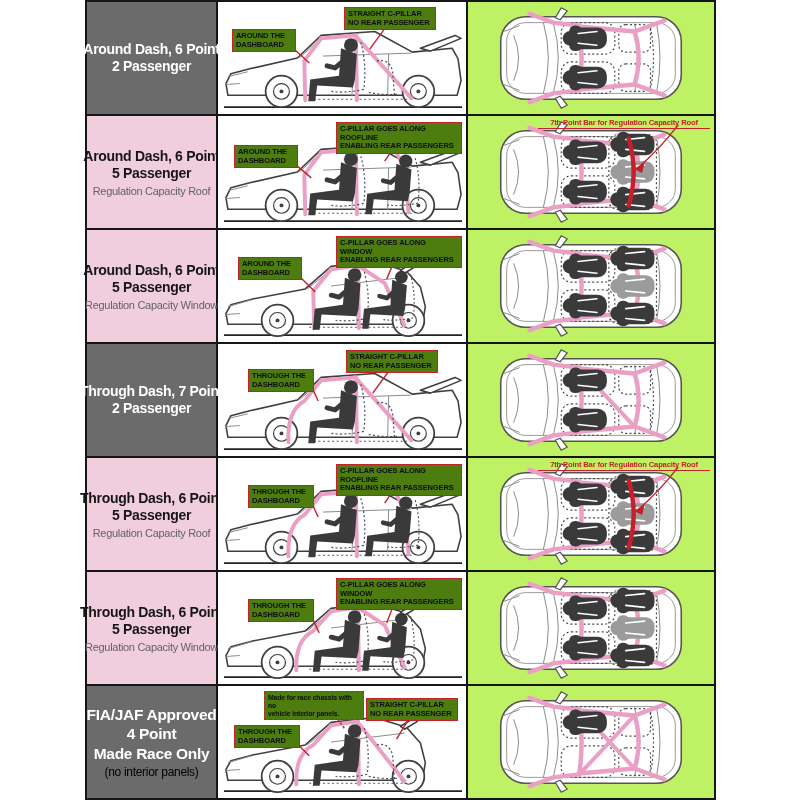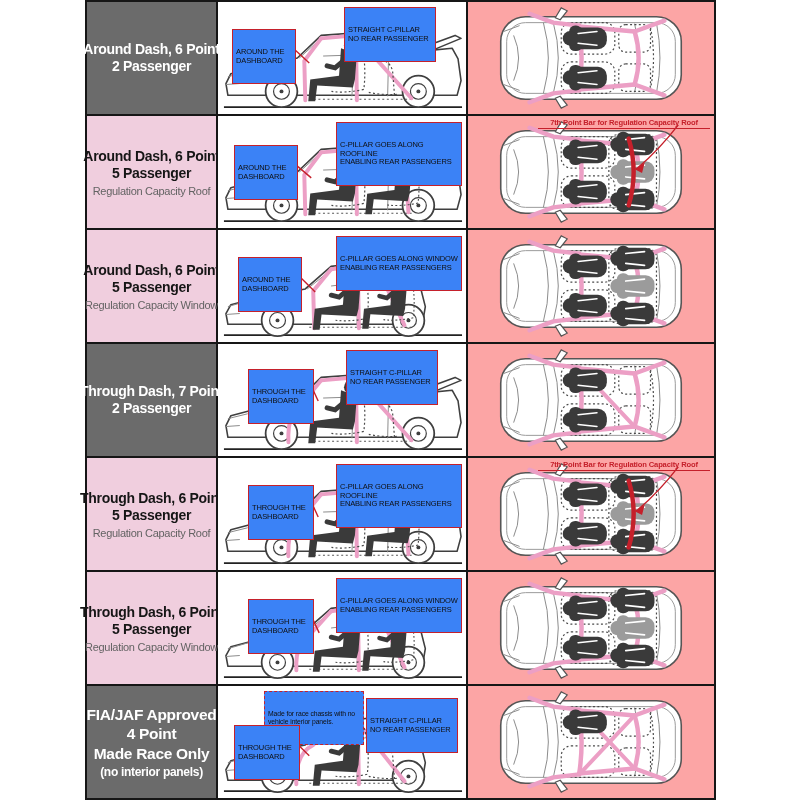--- a/index.html
+++ b/index.html
@@ -19,26 +19,26 @@
     width:131px;flex:none;border-right:2.5px solid #161616;box-sizing:border-box;
     display:flex;flex-direction:column;justify-content:center;align-items:center;
     text-align:center;padding:4px 3px;
   }
   .theme-dark{background:#6b6b6b;color:#ffffff;}
   .theme-pink{background:#f0cede;color:#161616;}
   .title-line{font-weight:bold;font-size:14px;line-height:1.25;letter-spacing:-0.3px;white-space:nowrap;}
   .r6 .title-line{font-size:15.5px;}
   .subtitle{font-size:11px;margin-top:2px;letter-spacing:-0.3px;color:#636363;white-space:nowrap;}
   .side-cell{width:250px;flex:none;border-right:2.5px solid #161616;box-sizing:border-box;position:relative;background:#fff;}
-  .top-cell{flex:1;position:relative;background:#fca5a5;}
+  .top-cell{flex:1;position:relative;background:#bef264;}
   .svg-holder{position:absolute;inset:0;}
   .svg-holder svg{display:block;width:100%;height:100%;}
   .callout{
-    position:absolute;background:#3b82f6;border:1.8px solid #c5202b;color:#0f0f0f;
-    font-weight:normal;font-size:7.5px;line-height:1.15;padding:18px 3px;
+    position:absolute;background:#4d7c0f;border:1.8px solid #c5202b;color:#0f0f0f;
+    font-weight:bold;font-size:7.5px;line-height:1.15;padding:2px 3px;
     white-space:pre-line;letter-spacing:-0.1px;box-sizing:border-box;
   }
   .callout.note{border-style:dashed;border-width:1.6px;font-size:6.8px;}
   .red-label{
     position:absolute;color:#c5202b;font-weight:bold;font-size:7.6px;
     border-bottom:1.5px solid #c5202b;text-align:center;padding-bottom:1px;
     letter-spacing:-0.15px;white-space:nowrap;box-sizing:border-box;
   }
   
   .r0 .callout.dash{left:14px;top:27px;width:64px;}
@@ -775,21 +775,21 @@
 
     </div>
   </div>
     <div class="row r6">
     <div class="cell label-cell theme-dark">
       <div>
           <div class="title-line">FIA/JAF Approved</div>
           <div class="title-line">4 Point</div>
           <div class="title-line">Made Race Only</div>
         </div>
-      <div class="subtitle" style="color: #ffffff; font-weight: bold; font-size: 12px;">(no interior panels)</div>
+      <div class="subtitle" style="color: #000000; font-weight: normal; font-size: 12px;">(no interior panels)</div>
     </div>
     <div class="cell side-cell">
       <div class="svg-holder">
           <svg viewBox="0 0 250 114" preserveAspectRatio="none">
             <line x1="6" y1="107" x2="246" y2="107" stroke="#222" stroke-width="1.6"></line>
             <g fill="#ffffff" stroke="#3f3f3f" stroke-width="1.6" stroke-linejoin="round">
       <path d="M10,96 L8,85 L13,76 L36,70 L88,60 L114,37 L158,32 L190,42 L204,58 L209,78 L206,96 Z"></path>
       <path d="M184,41 L197,33 L201,36 L188,44 Z"></path>
             </g>
       <g stroke="#8a8a8a" stroke-width="1" fill="none">

